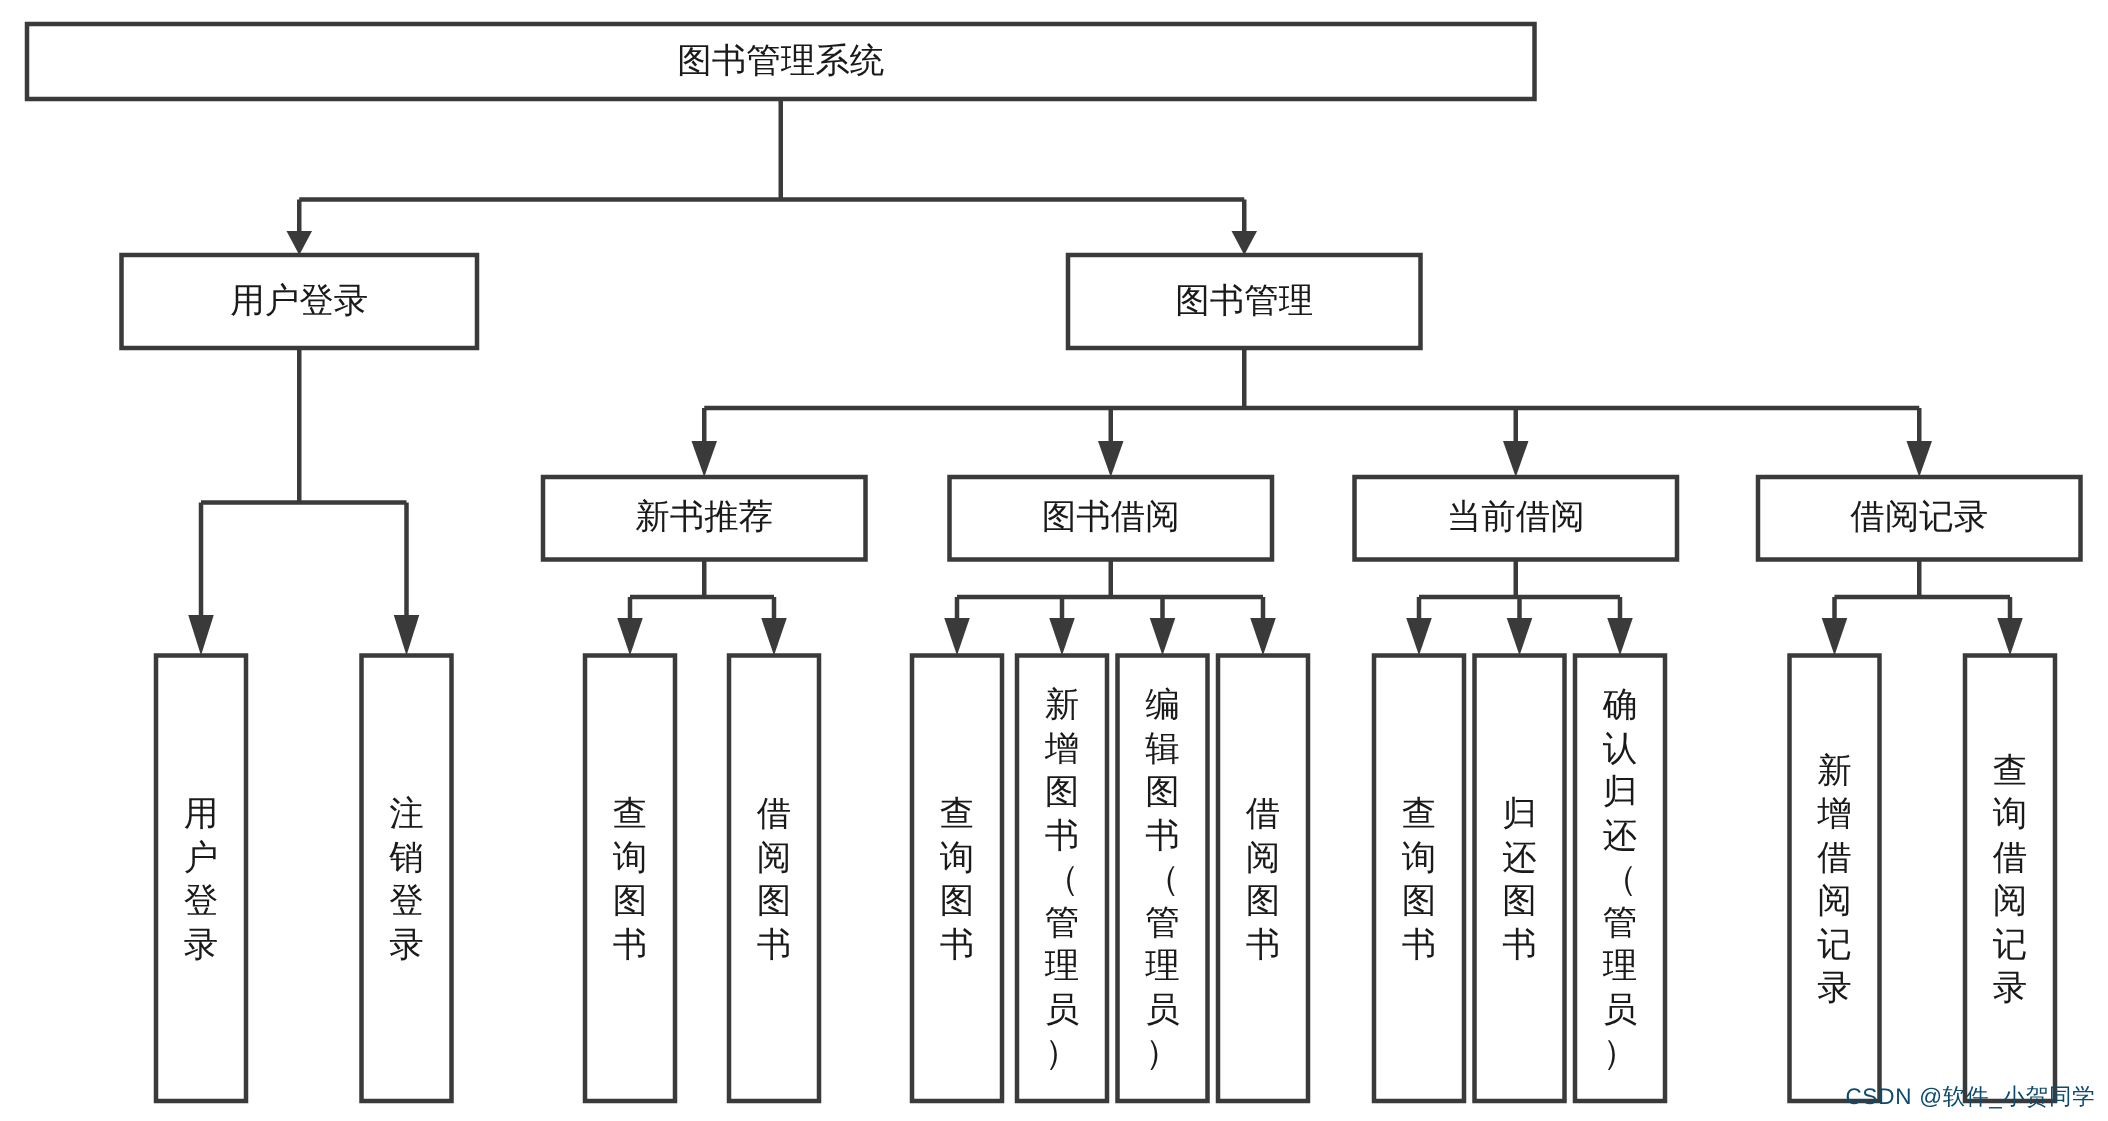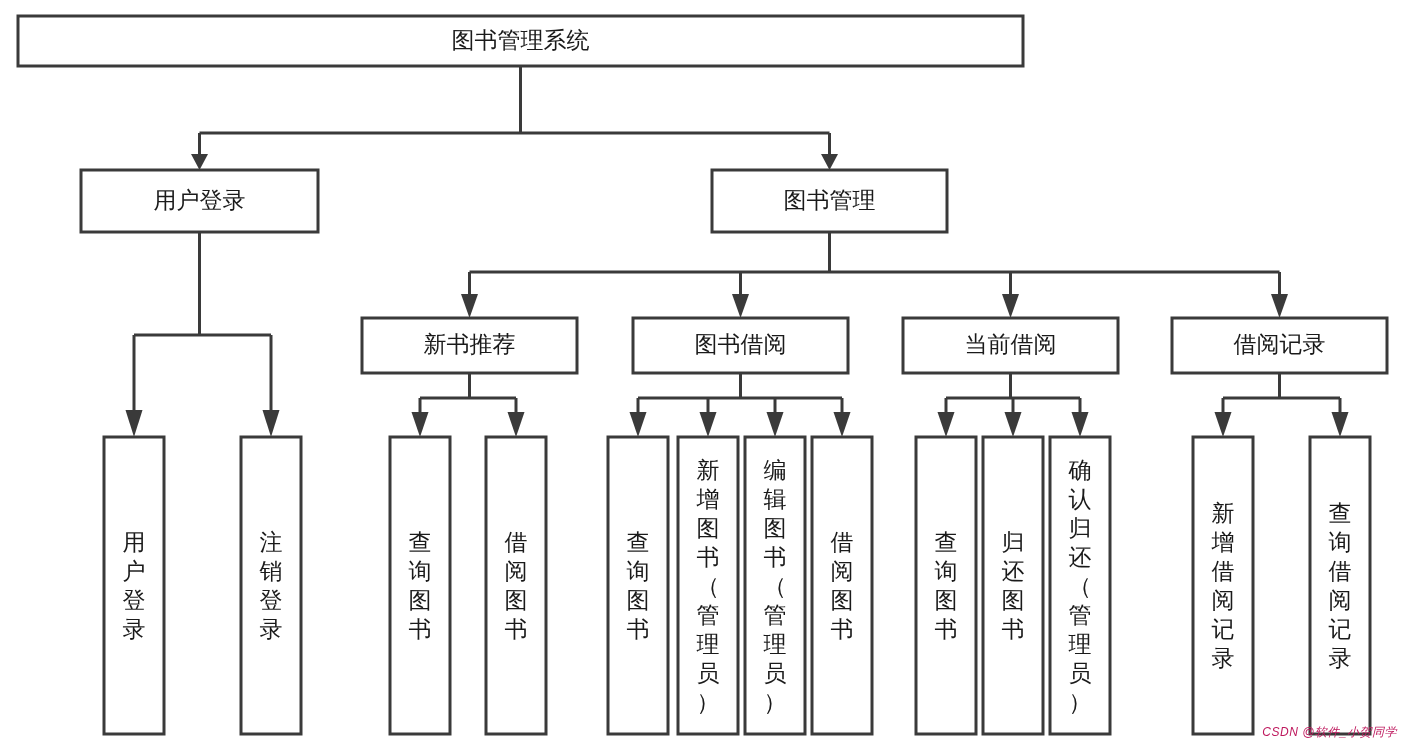--- a/index.html
+++ b/index.html
@@ -50,26 +50,25 @@
     fill: #1a1a1a;
     font-family: "Liberation Sans", "DejaVu Sans", sans-serif;
     font-size: 23px;
     text-anchor: middle;
   }
   .watermark {
     position: absolute;
     right: 8px;
     bottom: 6px;
     font-family: "Liberation Sans", "DejaVu Sans", sans-serif;
-    font-size: 12px;
-    color: #be185d;
+    font-size: 15px;
+    color: #0c4a6e;
     letter-spacing: 0.5px;
     white-space: nowrap;
     pointer-events: none;
-    font-style: italic;
   }
 </style>
 </head>
 <body>
 
 <div id="diagram-root">
 
   <svg class="diagram" viewBox="0 0 1405 747">
 
     <g>

